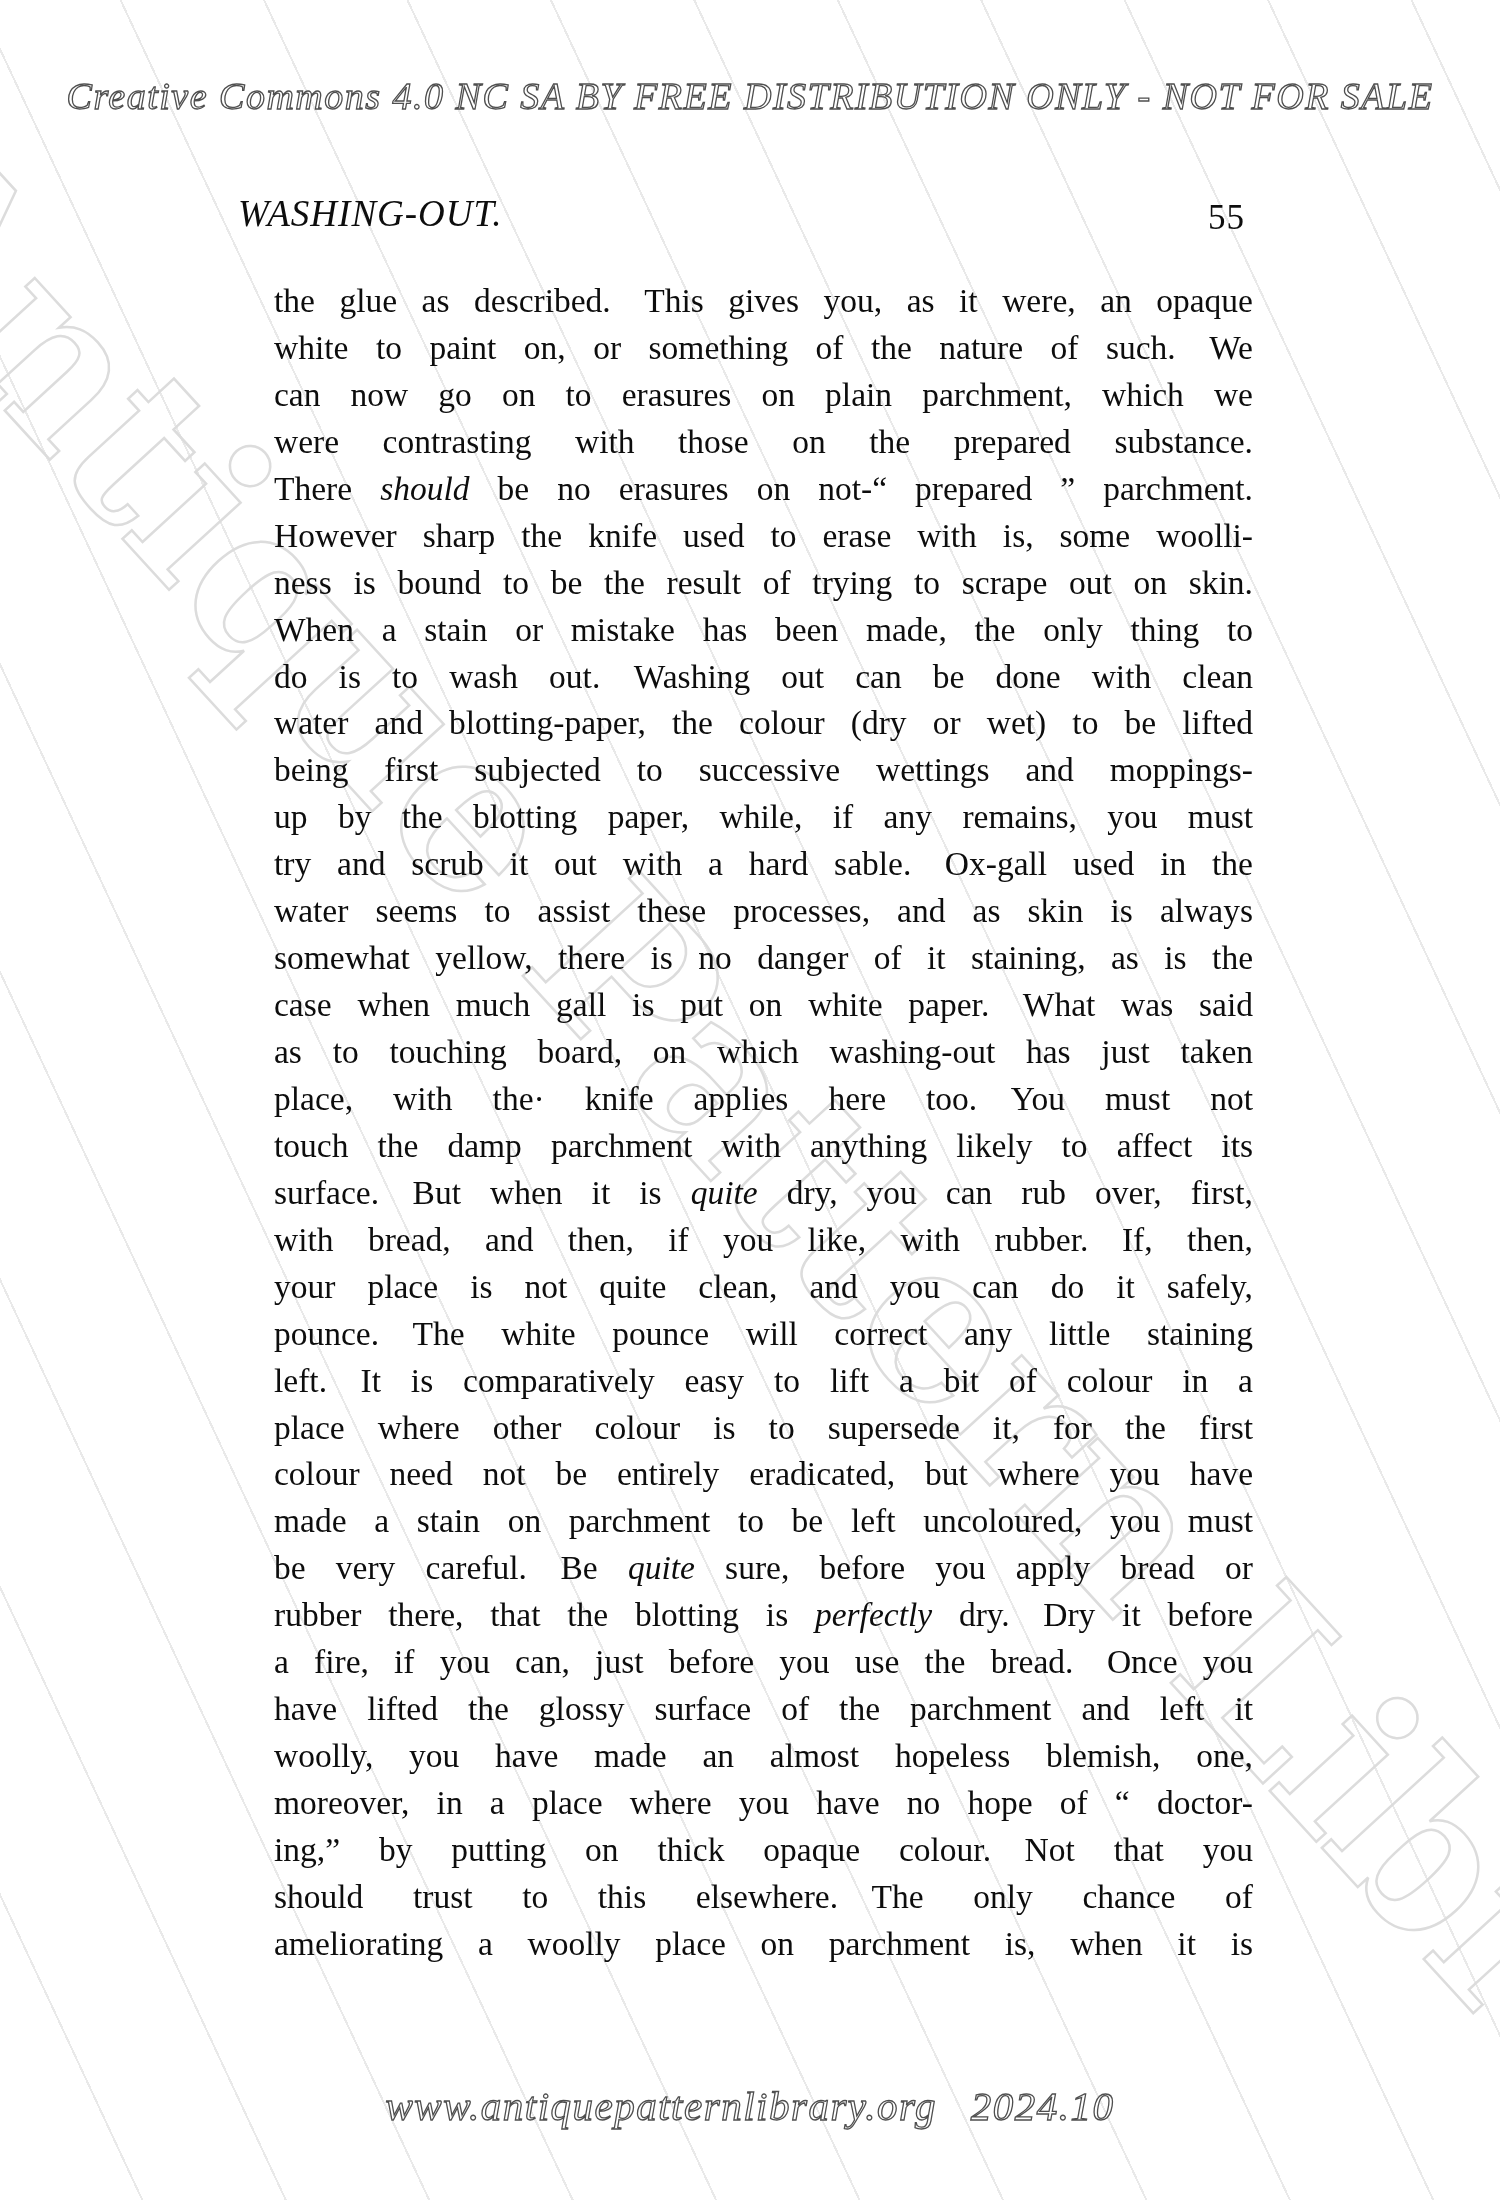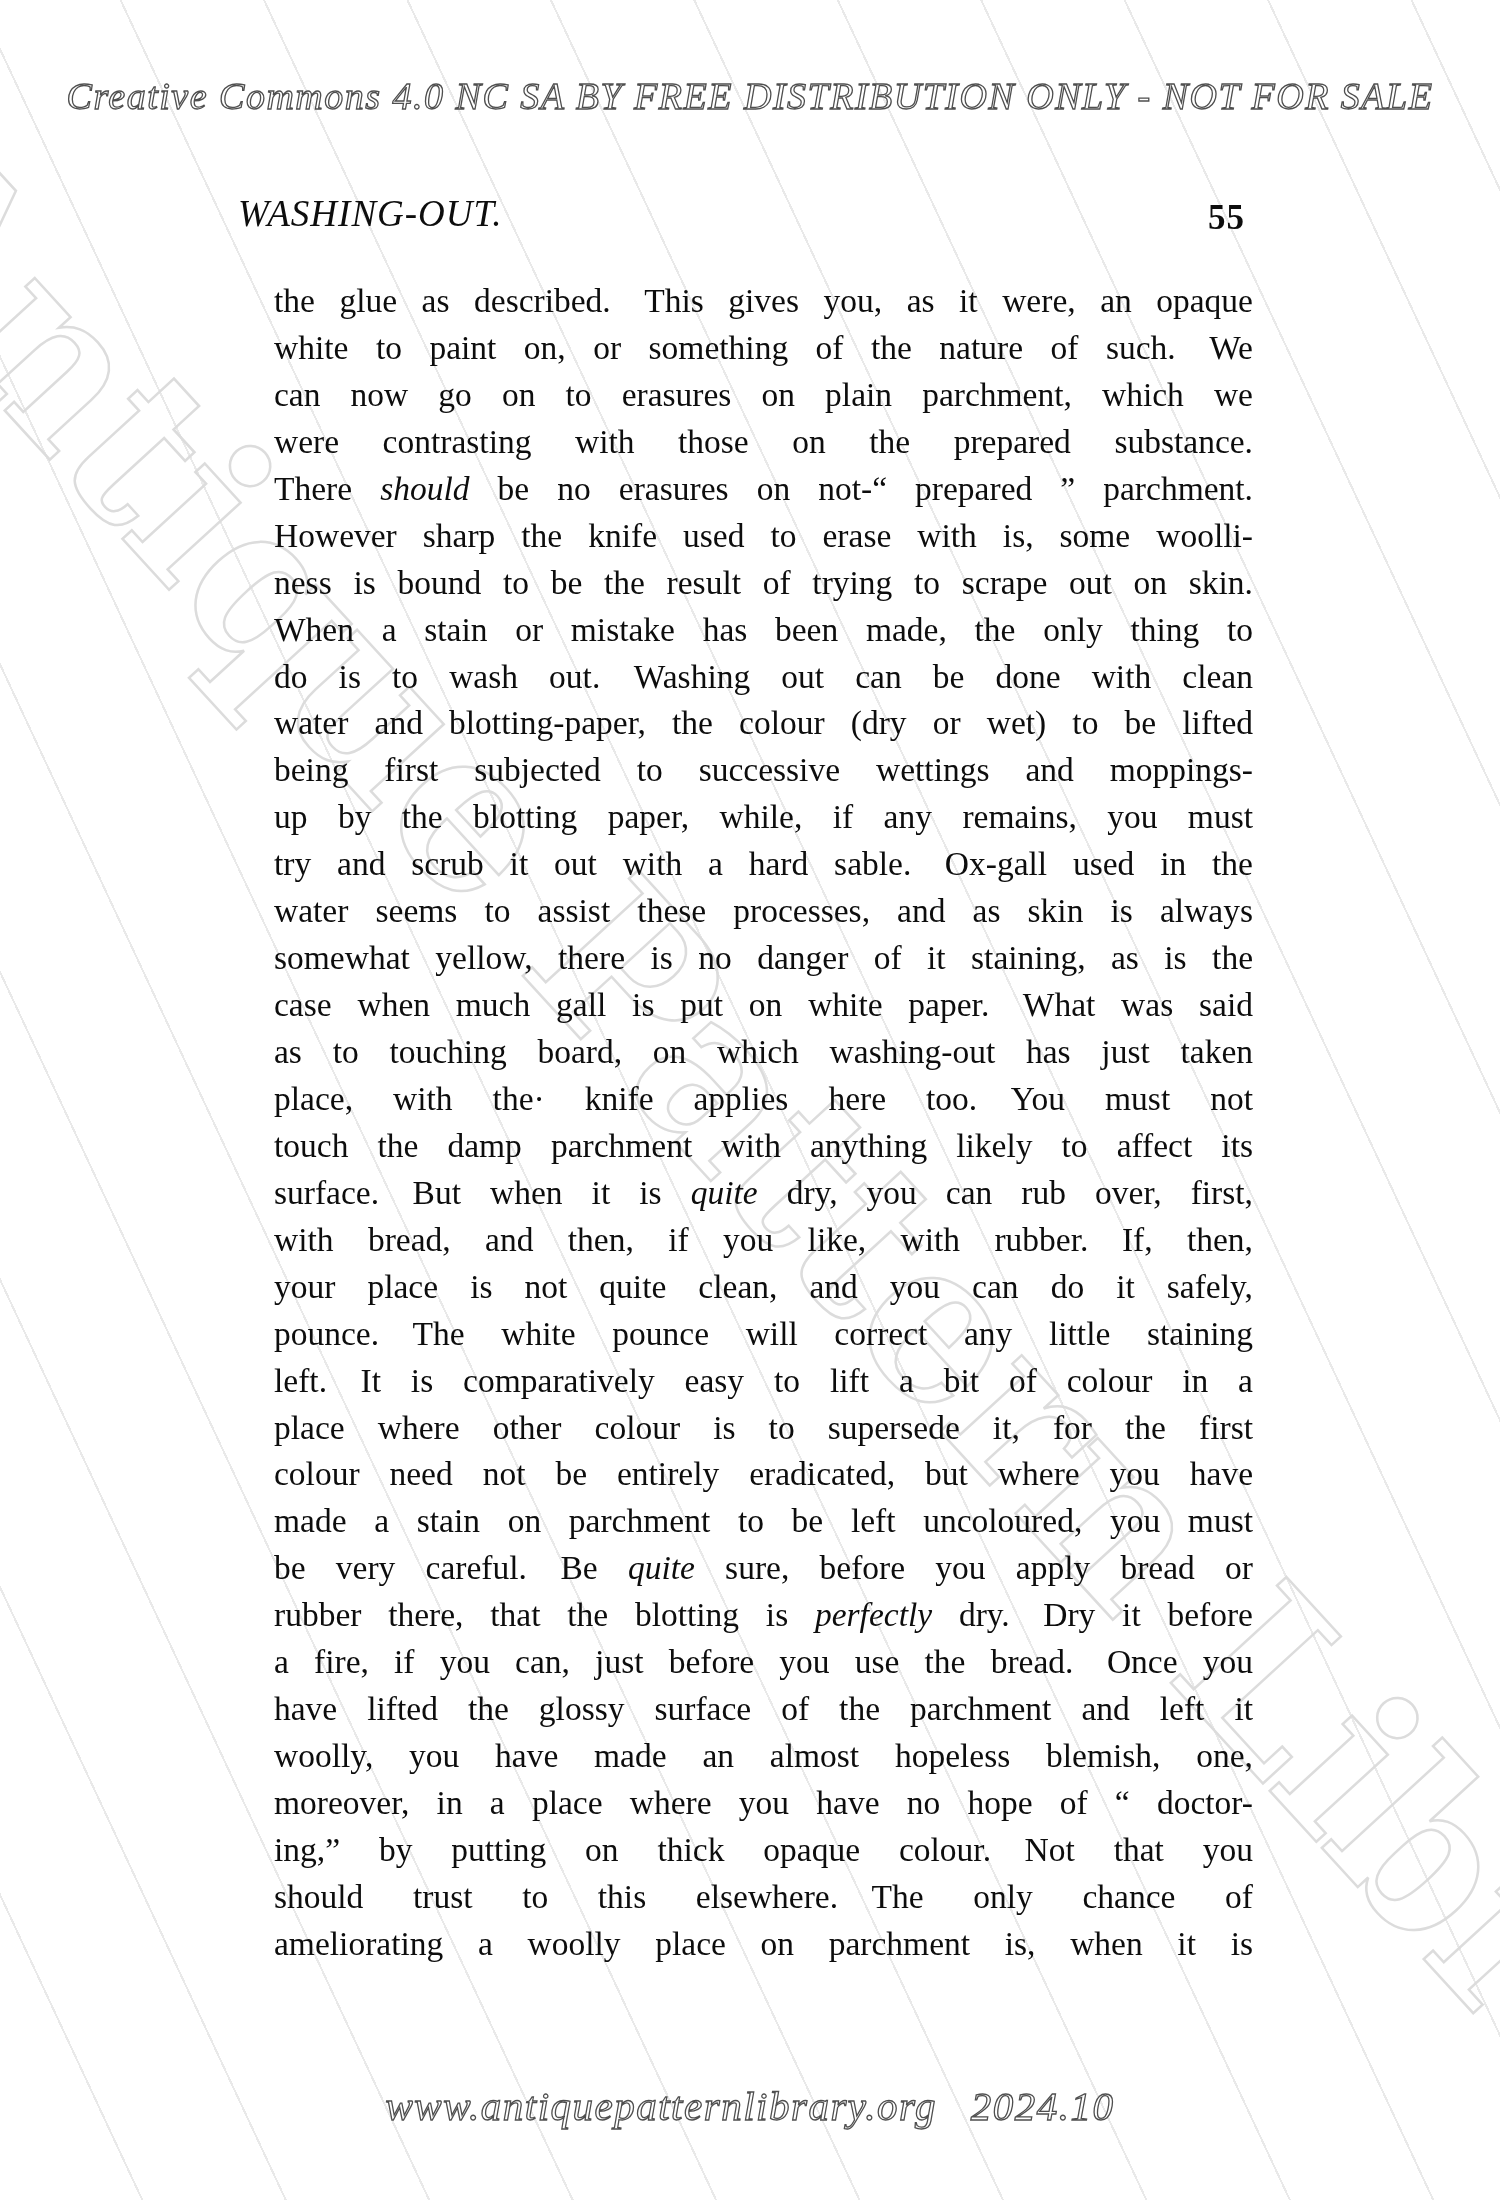--- a/index.html
+++ b/index.html
@@ -81,21 +81,21 @@
     font-weight: normal;
     font-style: italic;
     letter-spacing: 1px;
     color: #0d0d0d;
   }
   .page-number {
     position: absolute;
     right: 8px;
     top: 6px;
     font-size: 35px;
-    font-weight: bold;
+    font-weight: normal;
     color: #0d0d0d;
     letter-spacing: 1px;
   }
 
   .body-text {
     position: absolute;
     top: 278px;
     left: 238px;
     width: 1015px;
     font-size: 33.5px;

